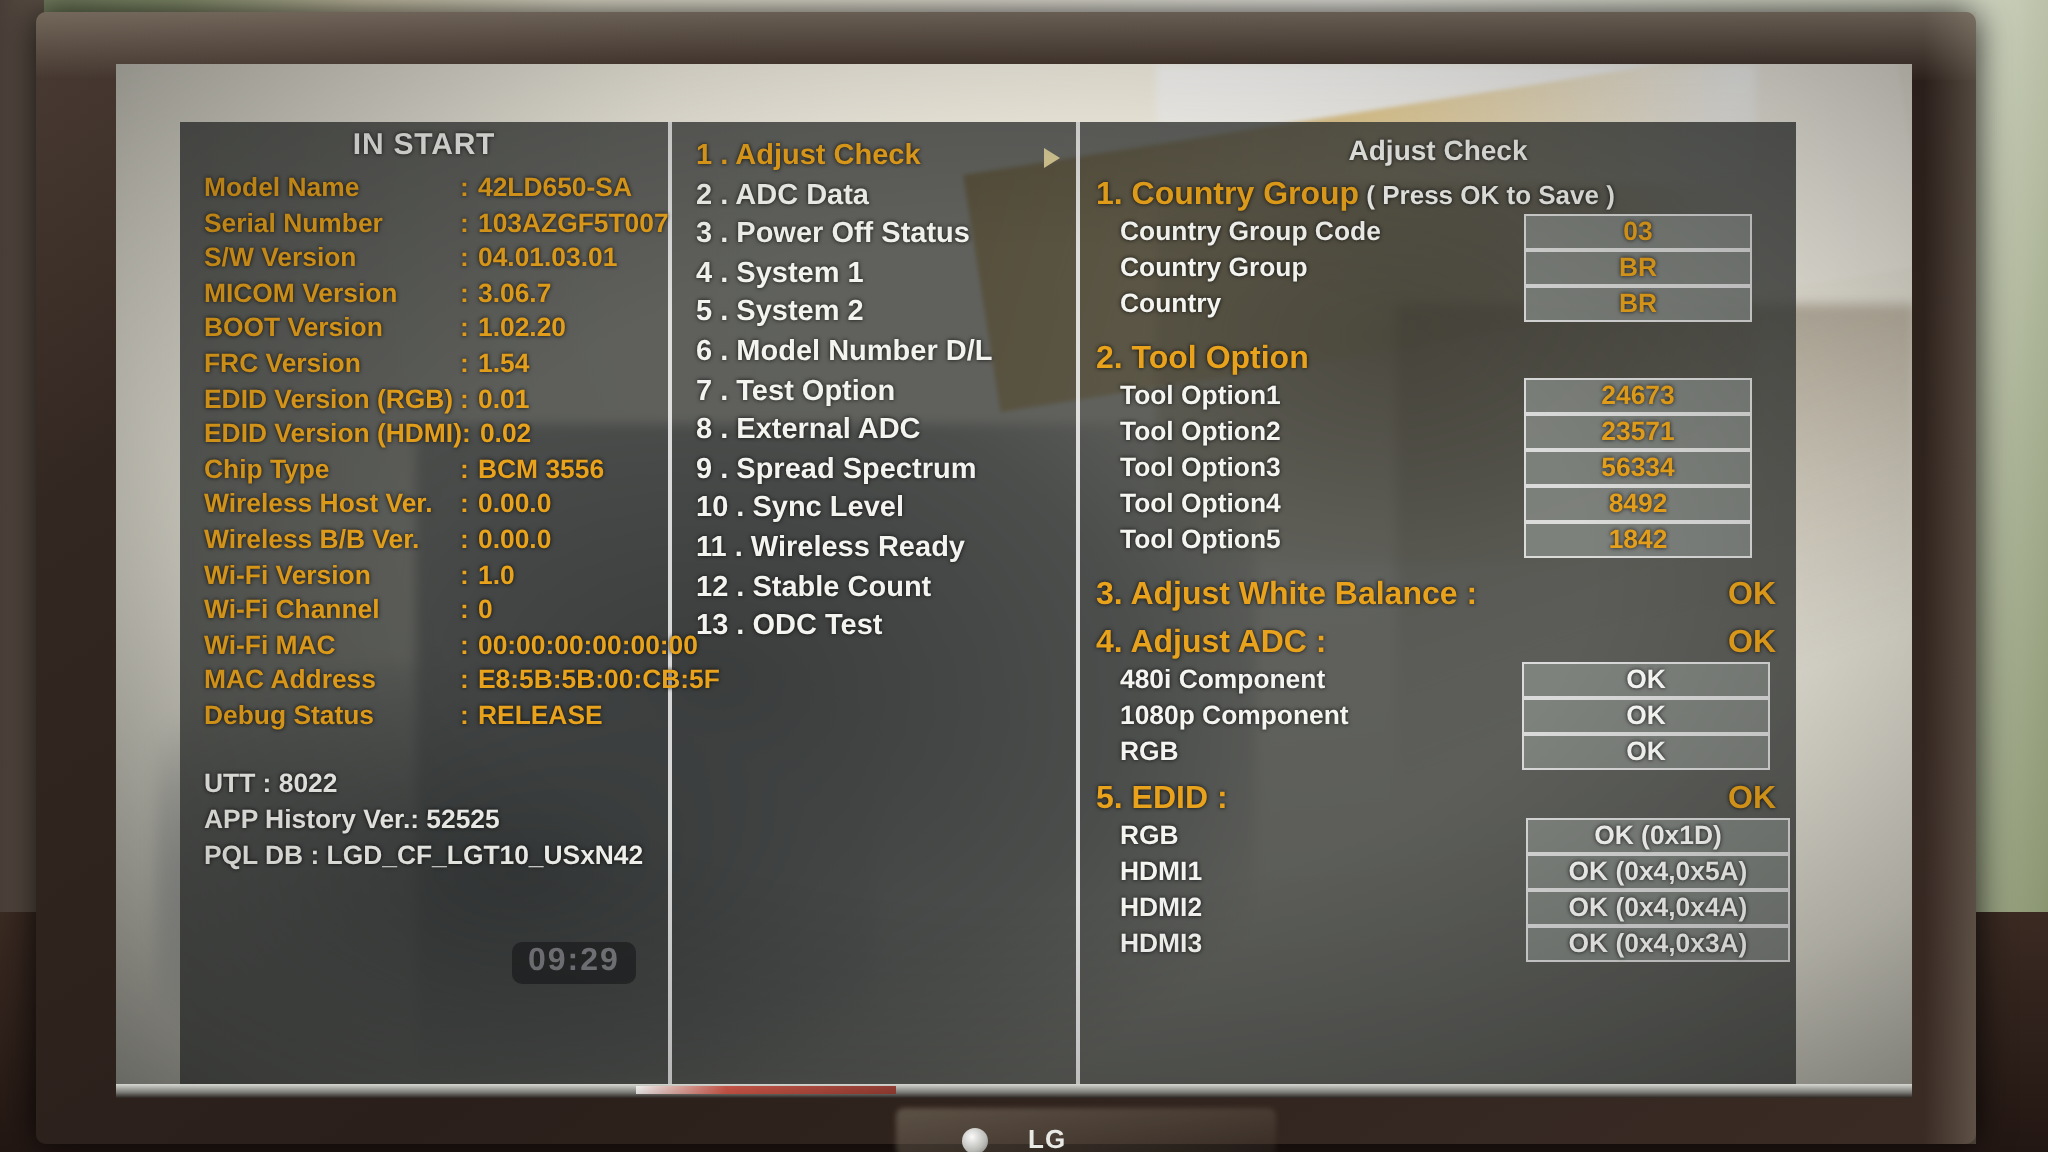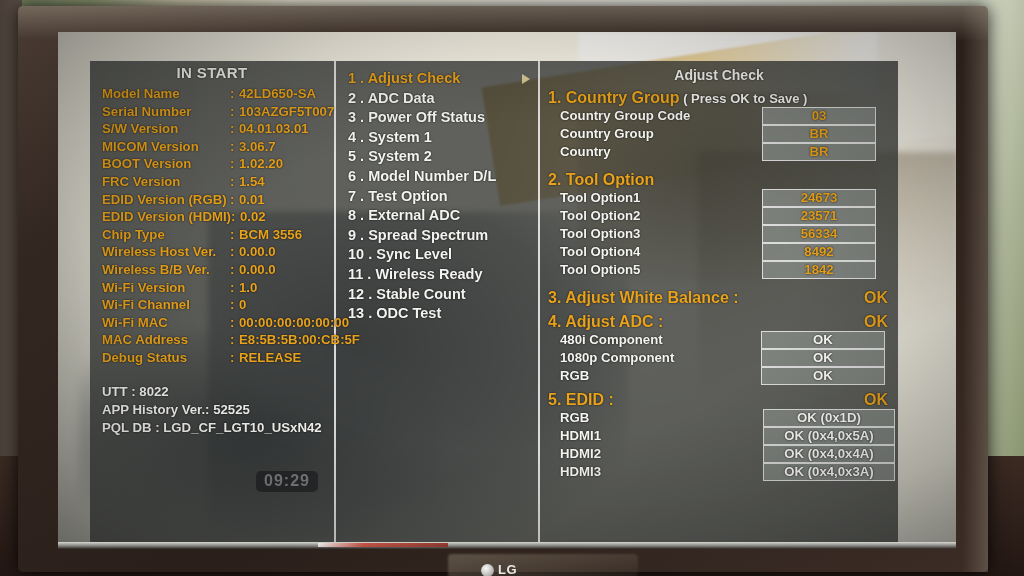--- a/index.html
+++ b/index.html
@@ -195,21 +195,21 @@
     position:absolute; left:40px; top:536px; width:898px; height:7px;
     background:linear-gradient(180deg,#d7d7d2,#7a7a76 60%,#2a2420);
   }
   .bezel-red {
     position:absolute; left:300px; top:537px; width:130px; height:4px;
     background:linear-gradient(90deg,rgba(255,255,255,.8),#c0483a 35%,#8a3026);
     opacity:.9;
   }
   .lg-logo {
     position:absolute; left:463px; top:556px;
-    display:flex; align-items:flex-end; gap:4px;
+    display:flex; align-items:flex-end; gap:20px;
     color:#e9e9e6; font-size:13px; font-weight:bold; letter-spacing:.5px;
   }
   .lg-mark {
     width:13px;height:13px;border-radius:50%;
     background:radial-gradient(circle at 38% 34%, #fafafa, #b9b9b5 60%, #6f6f6c);
     display:inline-block;
   }
   .remote {
     position:absolute; left:430px; top:548px; width:190px; height:24px;
     background:linear-gradient(170deg,rgba(150,140,120,.45),rgba(70,62,52,.2));

